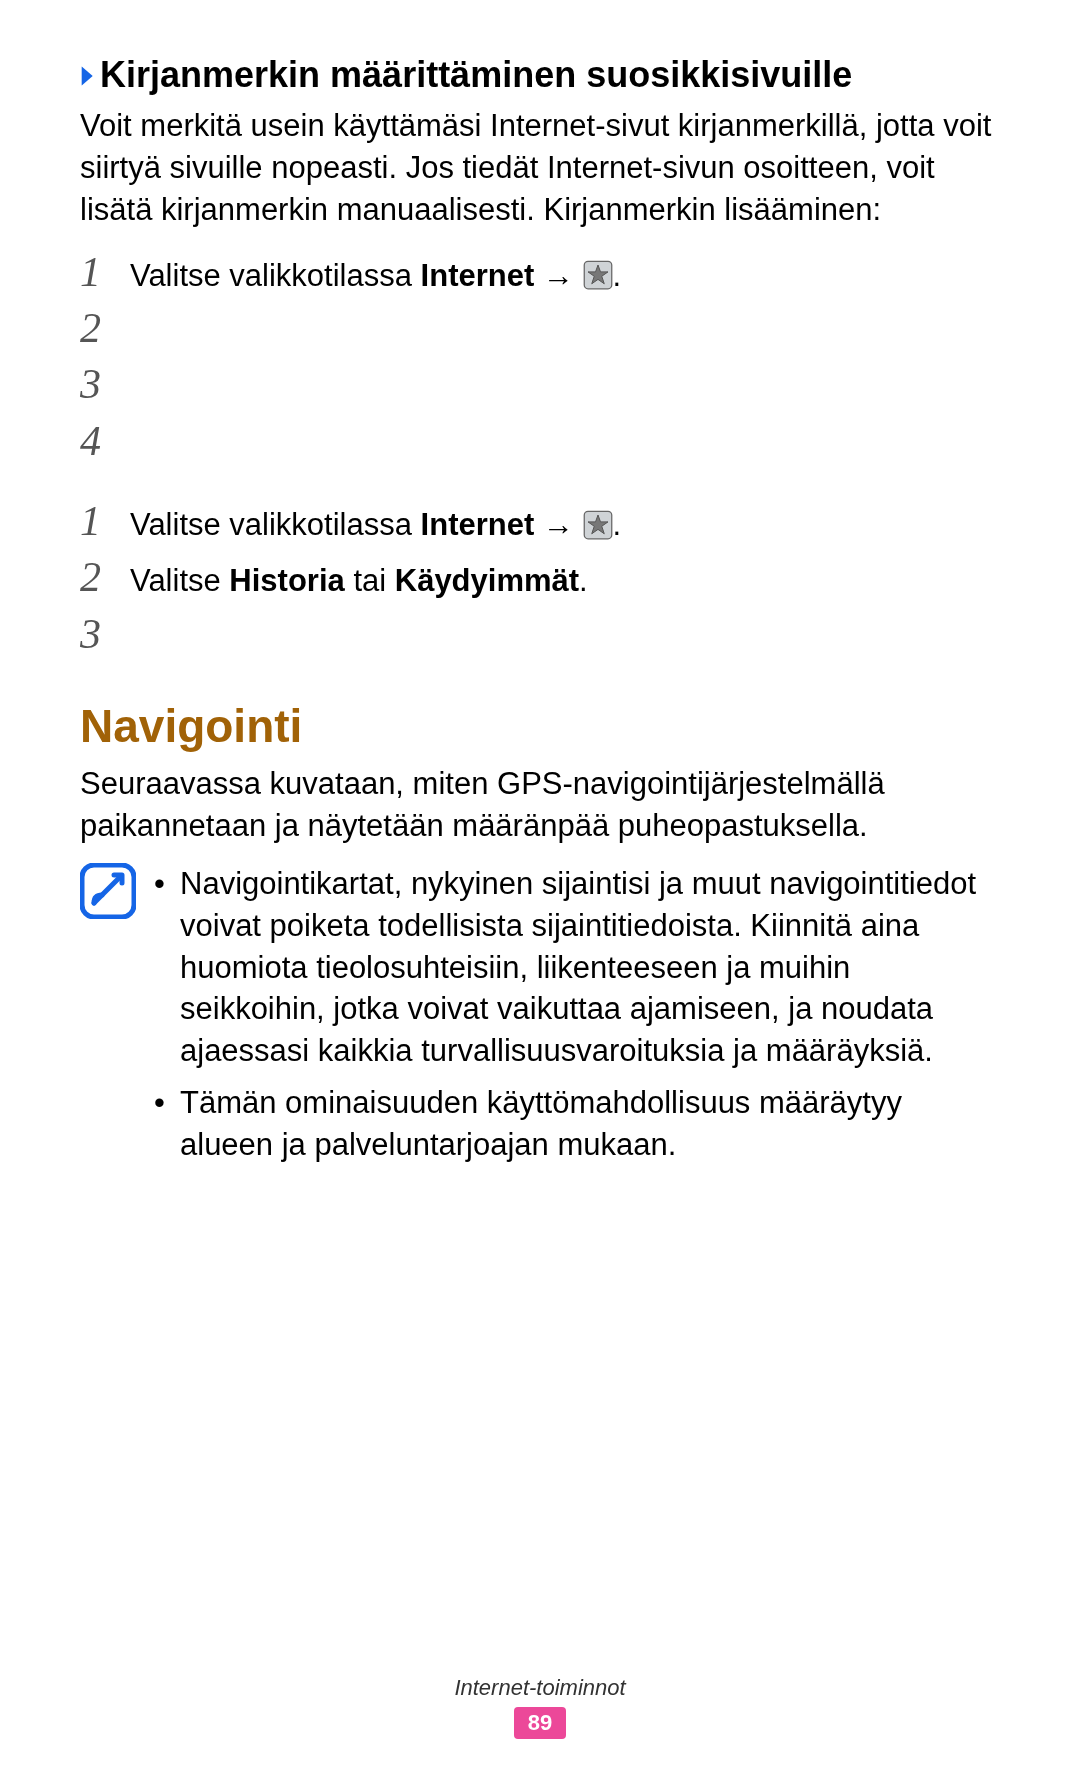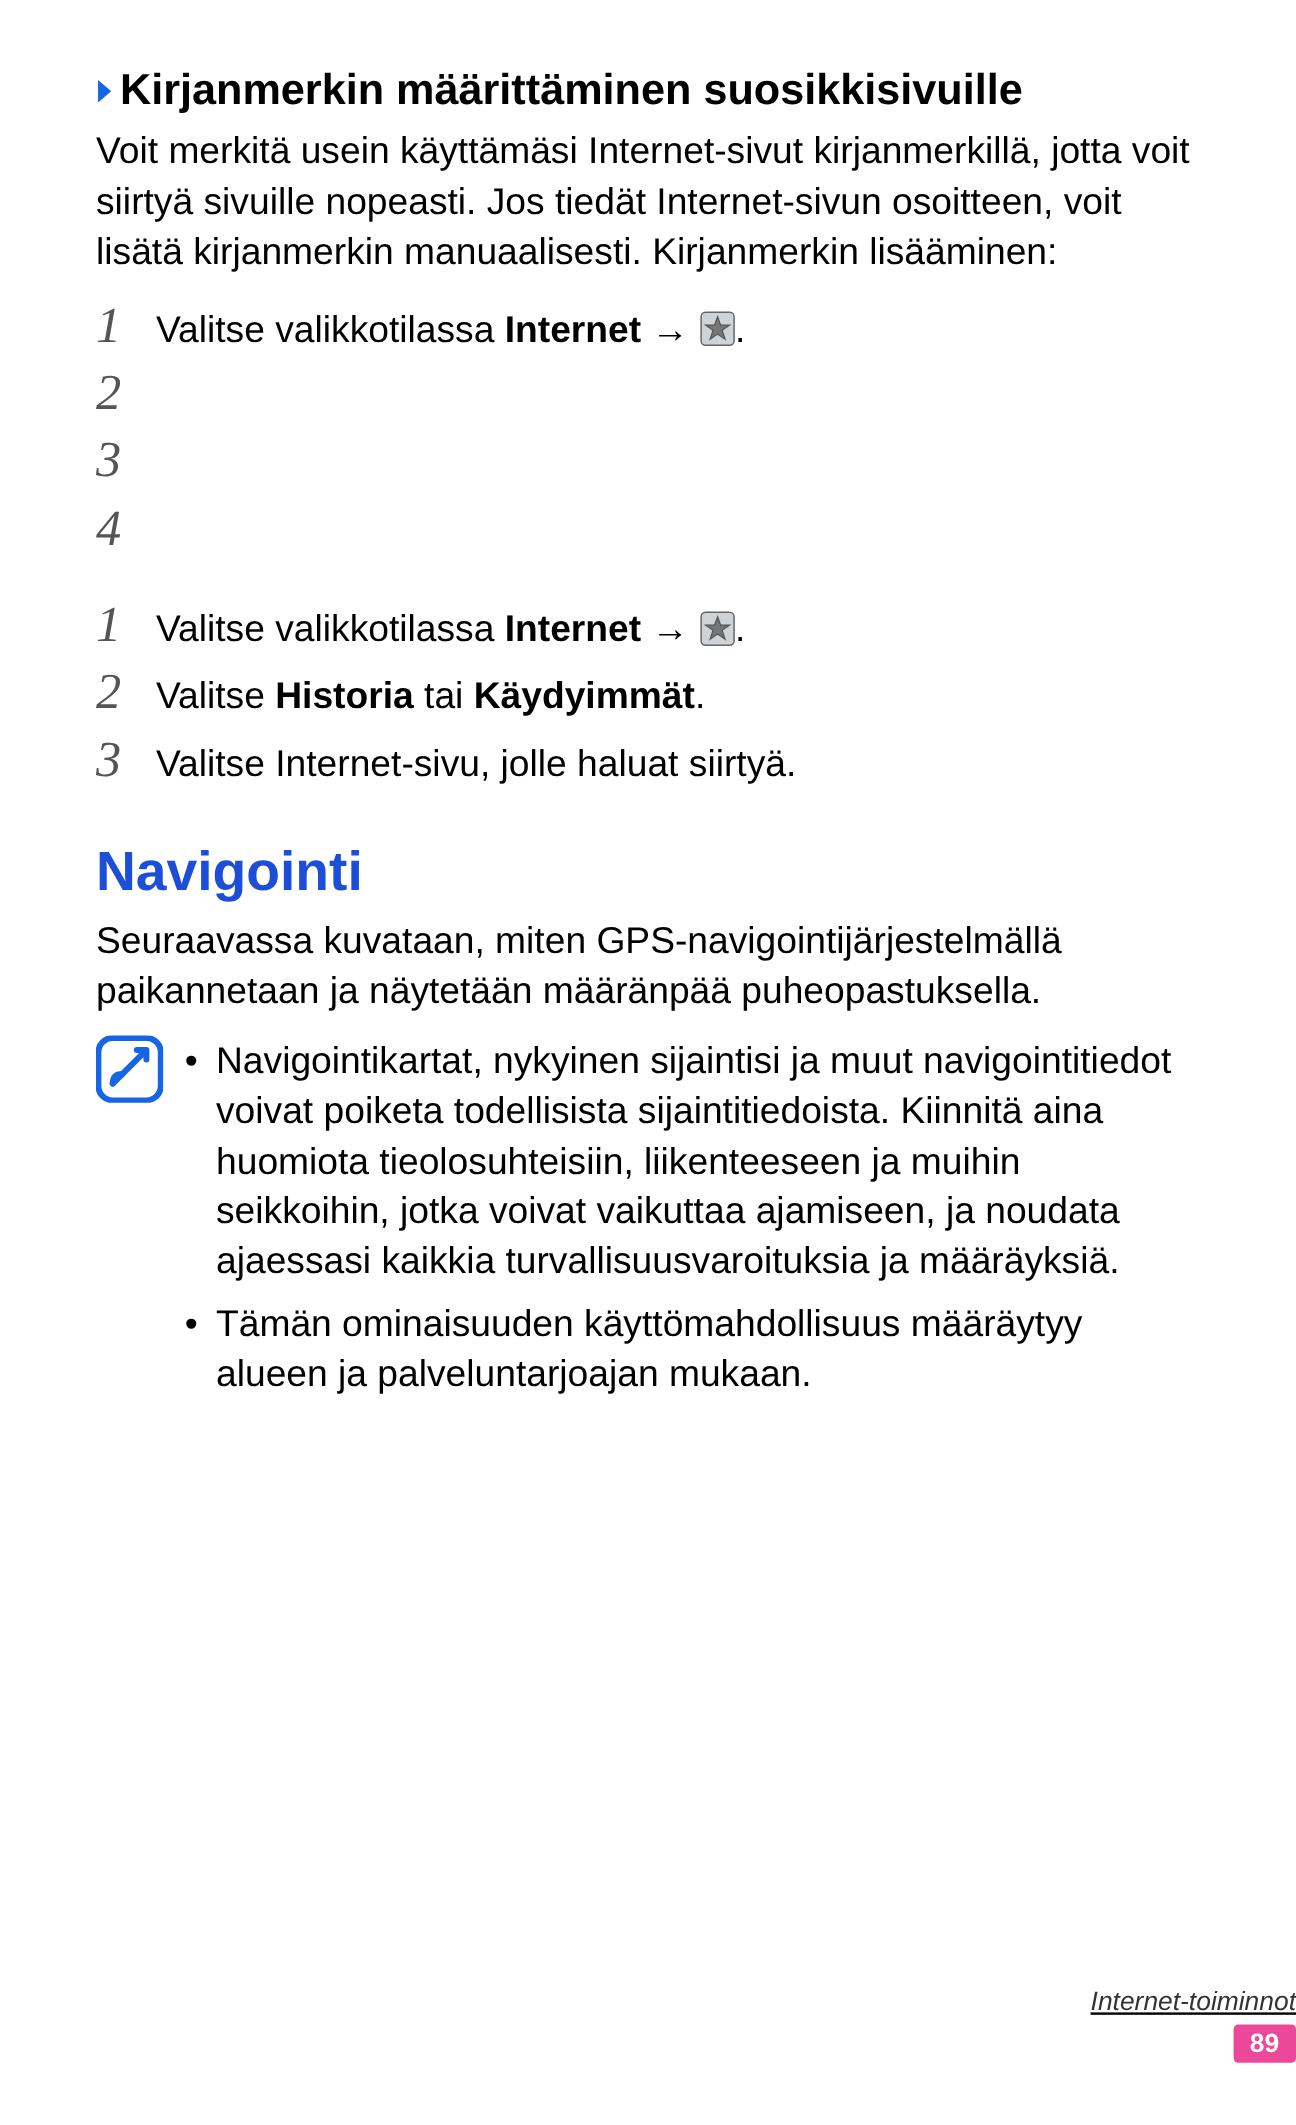--- a/index.html
+++ b/index.html
@@ -60,21 +60,21 @@
     width: 30px;
     height: 30px;
     vertical-align: middle;
     position: relative;
     top: -2px;
   }
   .arrow { font-size: 31px; }
   .h1 {
     font-size: 46px;
     font-weight: 700;
-    color: #1d4ed8;
+    color: #a16207;
     margin-top: 40px;
     margin-bottom: 10px;
   }
   .note-block {
     display: flex;
     margin-top: 14px;
   }
   .note-icon {
     width: 56px;
     height: 56px;
@@ -89,24 +89,23 @@
     font-size: 31px;
     line-height: 1.35;
     margin-bottom: 10px;
   }
   .bullet {
     width: 26px;
     flex-shrink: 0;
   }
   .footer {
     position: absolute;
-    bottom: 52px;
+    bottom: 32px;
     left: 0; right: 0;
-    text-align: right;
-    text-decoration: underline;
+    text-align: center;
   }
   .footer-text {
     font-style: italic;
     font-size: 22px;
     color: #333;
     margin-bottom: 6px;
   }
   .page-num {
     display: inline-block;
     background: #ec4899;
@@ -168,21 +167,20 @@
       </div>
     </div>
     <div class="step">
       <div class="step-num">2</div>
       <div class="step-text">
         <span>Valitse </span><span class="bold">Historia</span><span> tai </span><span class="bold">Käydyimmät</span><span>.</span>
       </div>
     </div>
     <div class="step">
       <div class="step-num">3</div>
-      <div class="step-text">Valitse Internet-sivu, jolle haluat siirtyä.</div>
     </div>
   </div>
 
   <h1 class="h1">Navigointi</h1>
   <p class="para">Seuraavassa kuvataan, miten GPS-navigointijärjestelmällä paikannetaan ja näytetään määränpää puheopastuksella.</p>
 
   <div class="note-block">
     <div class="note-icon">
       <svg viewBox="0 0 56 56" width="56" height="56">
         <rect x="2" y="2" width="52" height="52" rx="12" fill="#fff" stroke="#1565e6" stroke-width="5"></rect>

